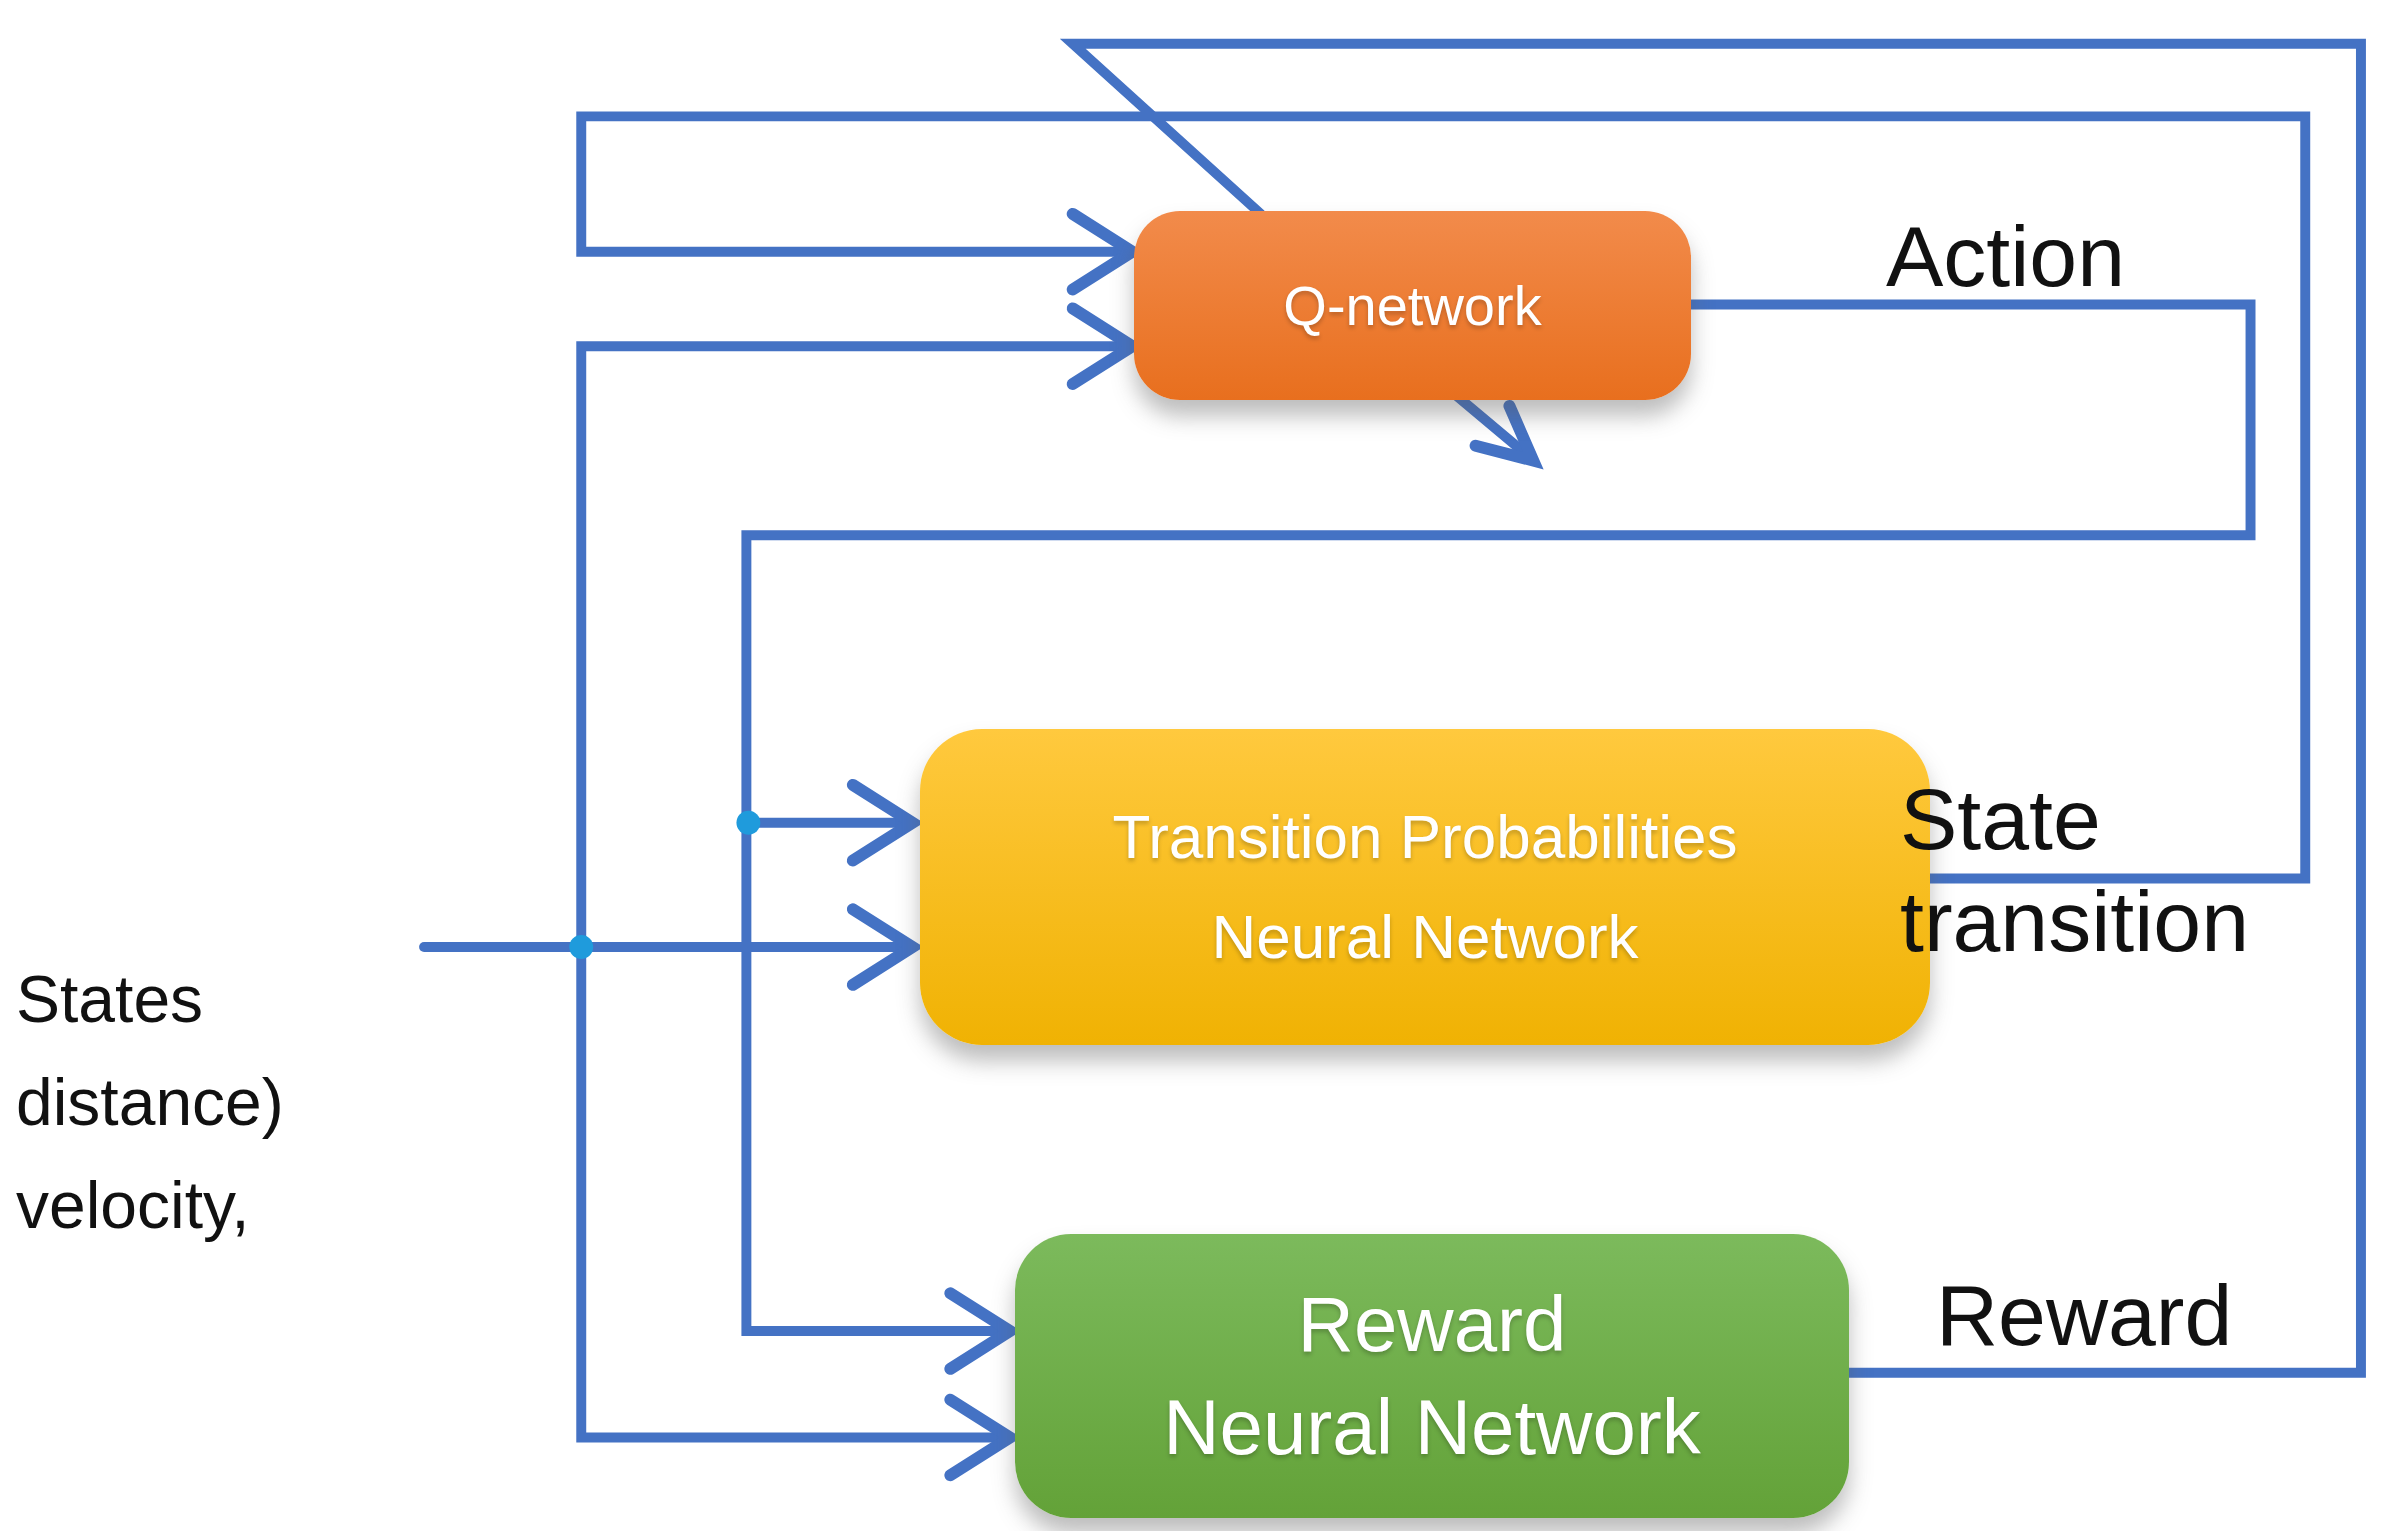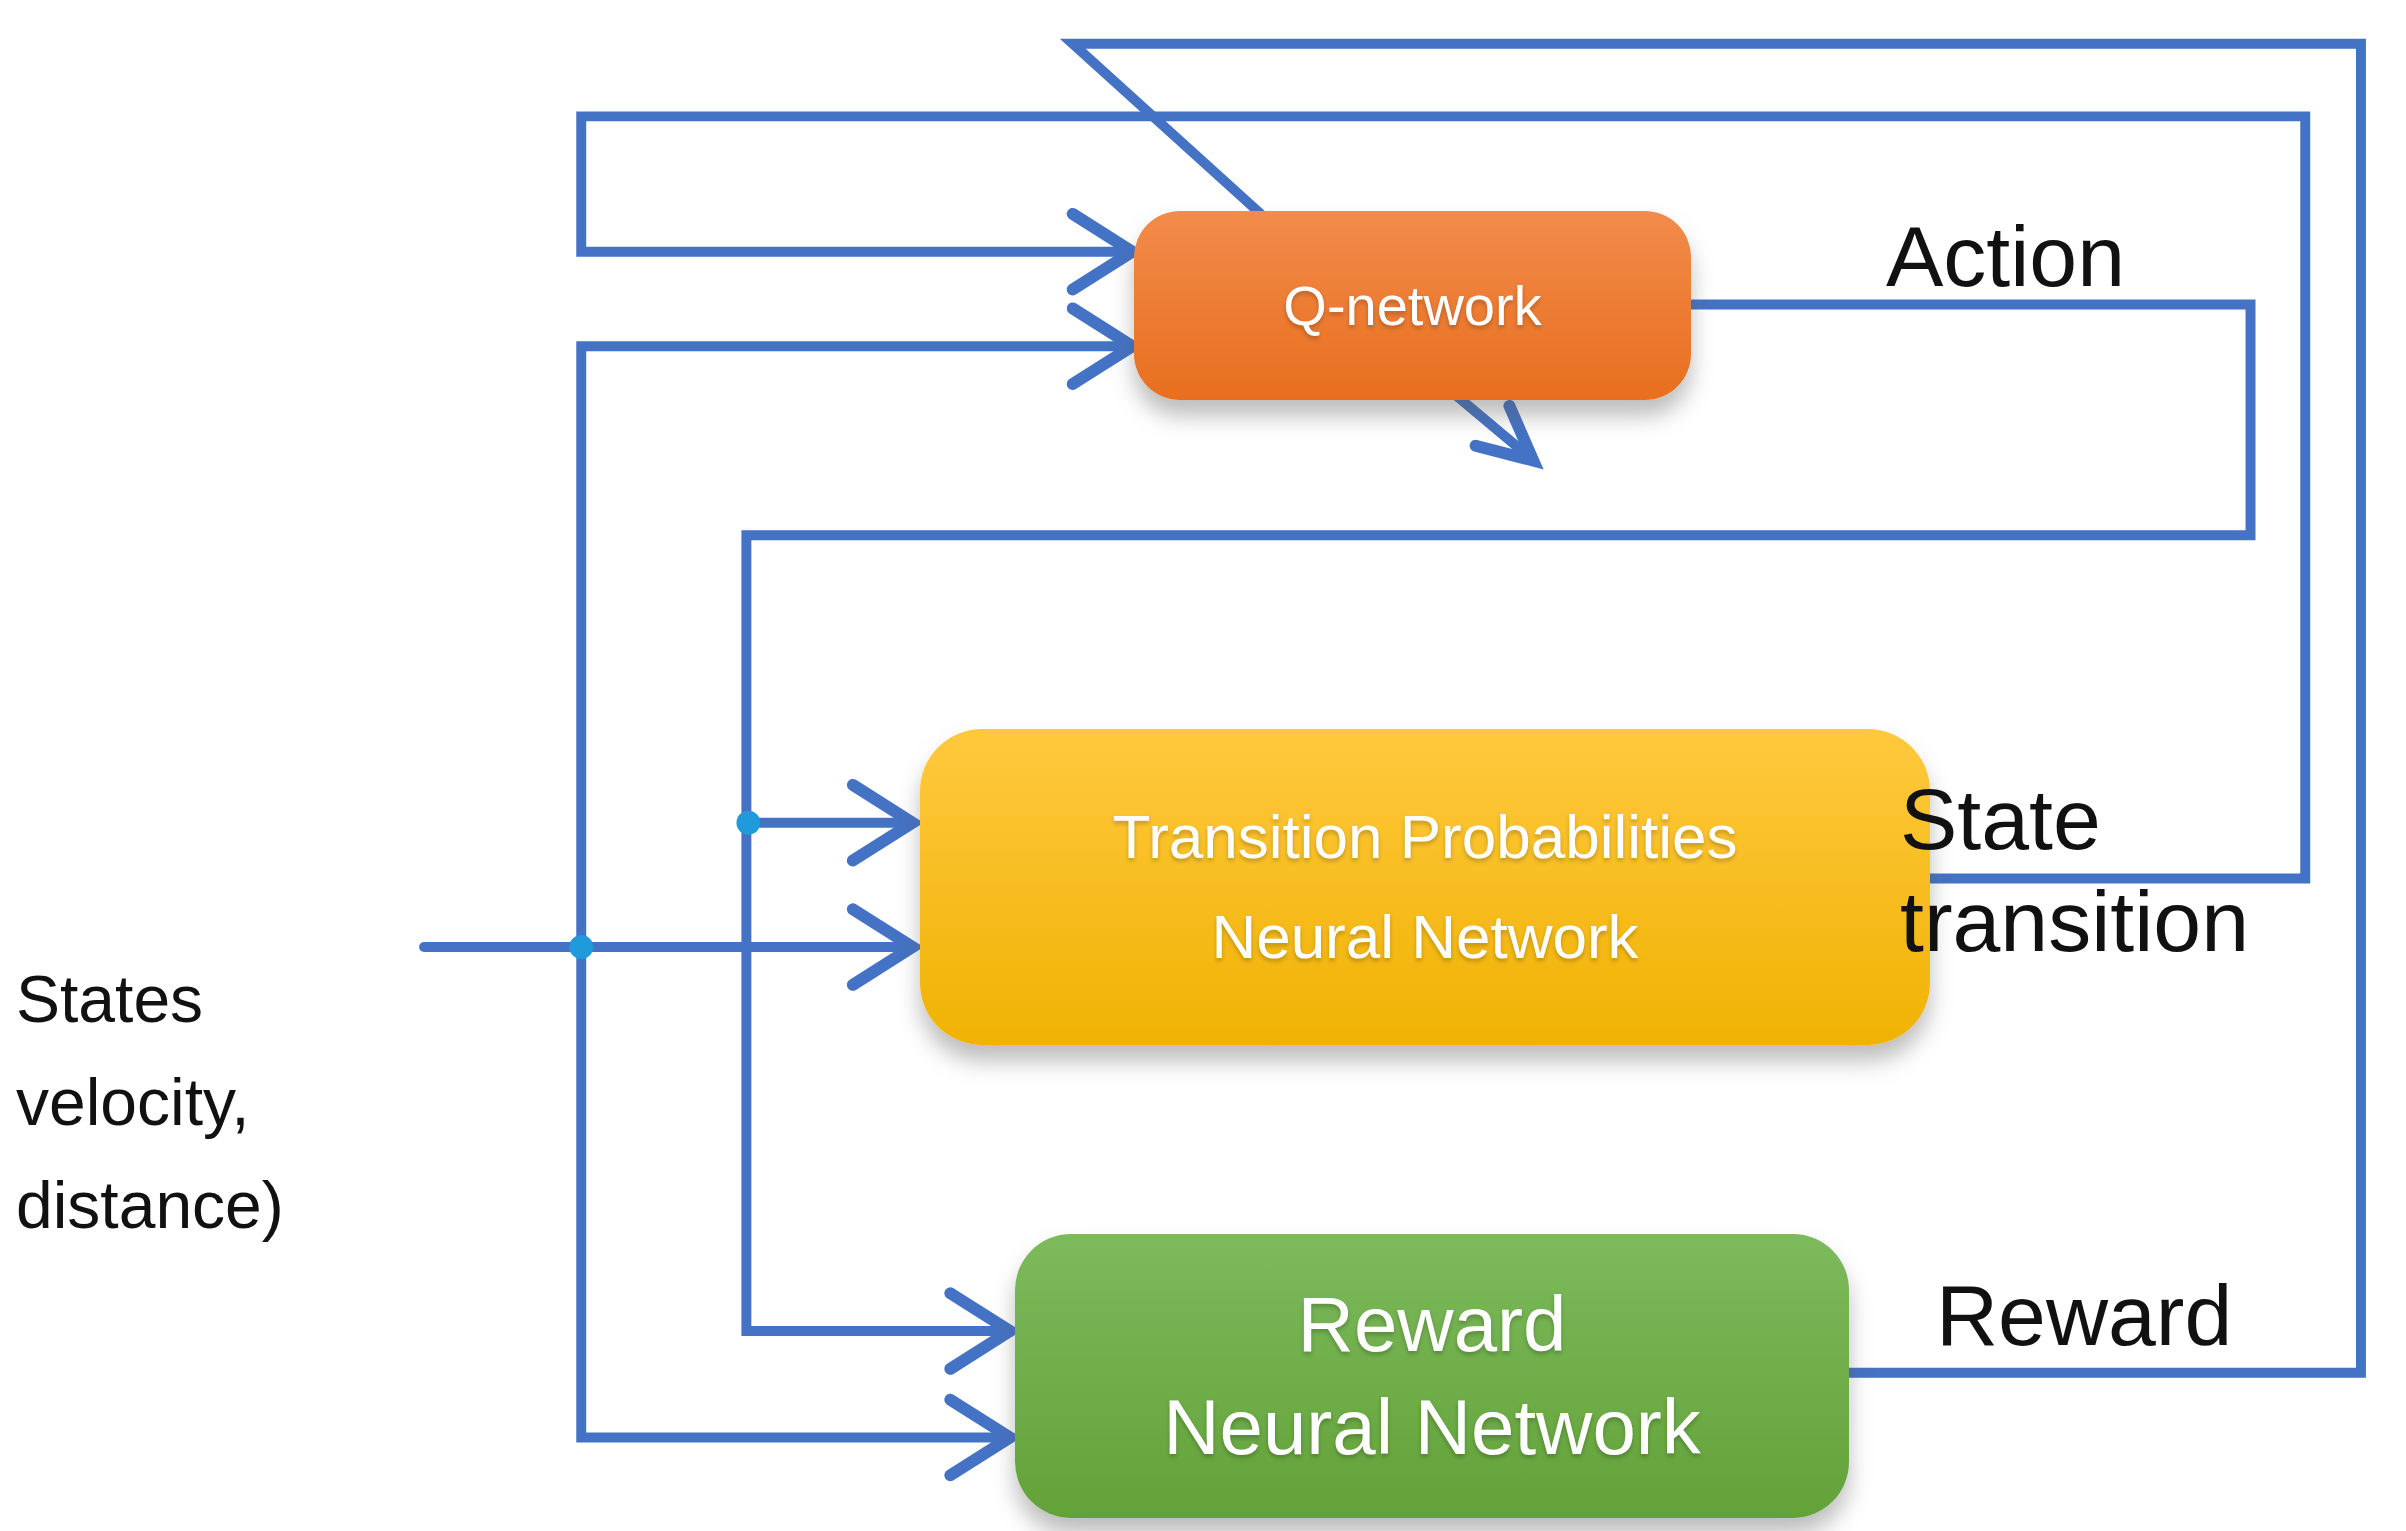--- a/index.html
+++ b/index.html
@@ -118,18 +118,18 @@
     <span>State</span>
     <span>transition</span>
   </div>
 
   <div class="flow-label" id="reward-label">
     <span>Reward</span>
   </div>
 
   <div class="flow-label" id="states-label">
     <span>States</span>
+    <span>distance)</span>
     <span>velocity,</span>
-    <span>distance)</span>
   </div>
 
 </div>
 
 
 </body></html>

